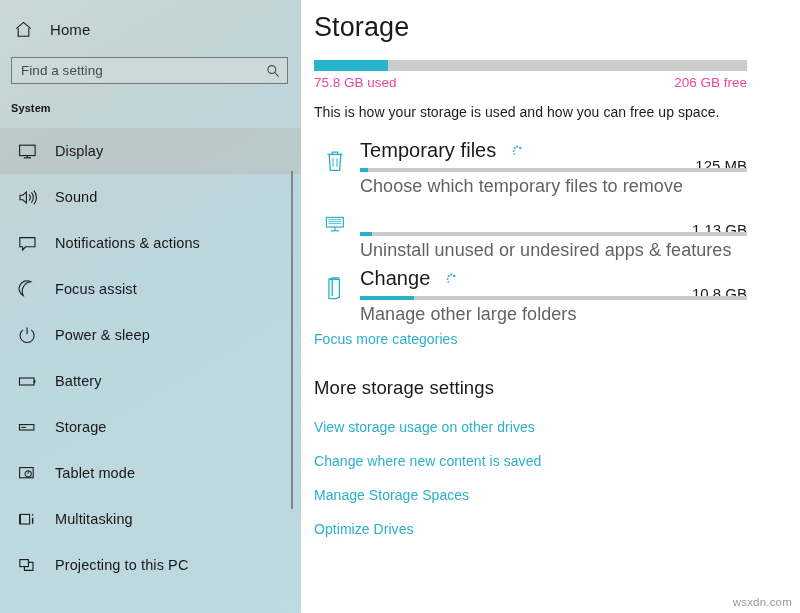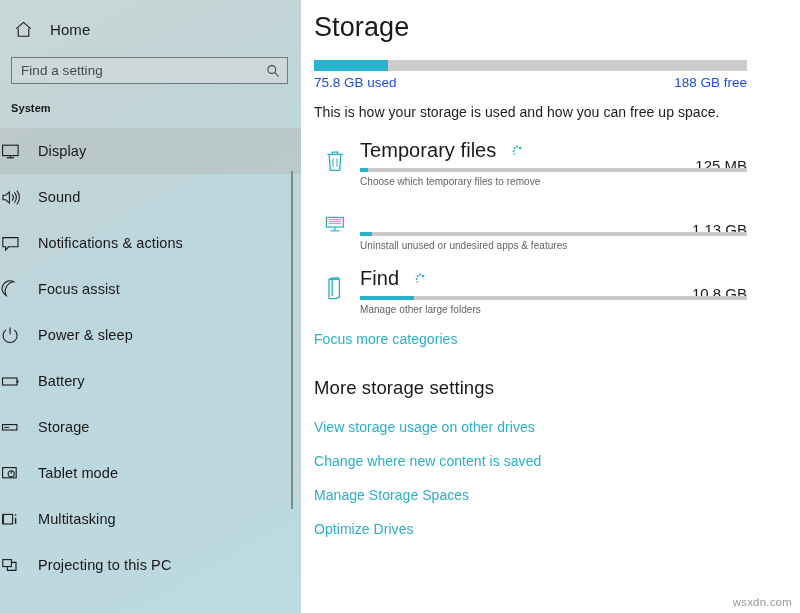--- a/index.html
+++ b/index.html
@@ -98,21 +98,21 @@
     letter-spacing: 0.1px;
   }
 
   .nav-list {
     margin-top: 14px;
   }
   .nav-item {
     display: flex;
     align-items: center;
     height: 46px;
-    padding-left: 1px;
+    padding-left: 18px;
     cursor: default;
     position: relative;
   }
   .nav-item.selected {
     background: rgba(185,196,196,0.72);
   }
   .nav-icon {
     width: 26px;
     height: 22px;
     display: flex;
@@ -178,21 +178,21 @@
     left: 0;
     top: 0;
     height: 11px;
     background: #28b4cd;
   }
   .drive-legend {
     display: flex;
     justify-content: space-between;
     margin-top: 4px;
     font-size: 13.5px;
-    color: #1d4ed8;
+    color: #ec4899;
   }
   .drive-desc {
     margin: 14px 0 0 13px;
     font-size: 14px;
     color: #1d1d1d;
     letter-spacing: 0.05px;
   }
 
   .cat-list {
     margin-top: 17px;
@@ -256,21 +256,21 @@
     position: absolute;
     left: 0;
     top: 0;
     height: 4px;
     background: #28b2ca;
   }
   .cat-sub {
     position: absolute;
     left: 46px;
     top: 39px;
-    font-size: 10px;
+    font-size: 18px;
     color: #636363;
     letter-spacing: 0.05px;
   }
 
   .link {
     display: inline-block;
     color: #2ab0c8;
     font-size: 14px;
     cursor: pointer;
     letter-spacing: 0.05px;
@@ -455,21 +455,21 @@
   <div class="main">
 
     <h1 class="page-title">Storage</h1>
 
     <div class="drive-block">
       <div class="drive-bar">
         <div class="drive-bar-fill" id="drive-fill" style="width: 17%;"></div>
       </div>
       <div class="drive-legend">
         <span>75.8 GB used</span>
-        <span>188 GB free</span>
+        <span>206 GB free</span>
       </div>
     </div>
 
     <div class="drive-desc">This is how your storage is used and how you can free up space.</div>
 
     <div class="cat-list">
 
       <div class="cat-row">
         <span class="cat-icon">
           <svg width="22" height="25" viewBox="0 0 22 25" fill="none" stroke="currentColor" stroke-width="1.3">
@@ -516,21 +516,21 @@
 
       <div class="cat-row">
         <span class="cat-icon">
           <svg width="22" height="26" viewBox="0 0 22 26" fill="none" stroke="currentColor" stroke-width="1.3">
             <path d="M5 3.4 H15.4 V21.2 L12.2 22.6 H5 Z"></path>
             <path d="M5 3.4 L8.2 2 H15.4"></path>
             <path d="M8.2 2 V20"></path>
           </svg>
         </span>
         <div class="cat-head">
-          <span class="cat-name">Find</span>
+          <span class="cat-name">Change</span>
           <span class="cat-spinner">
             <svg width="14" height="14" viewBox="0 0 14 14">
               <circle cx="11.2" cy="4.0" r="1.25" fill="currentColor"></circle>
               <circle cx="8.2" cy="2.6" r="1.15" fill="currentColor"></circle>
               <circle cx="5.6" cy="4.1" r="1.05" fill="currentColor"></circle>
               <circle cx="4.6" cy="7.0" r="0.95" fill="currentColor"></circle>
               <circle cx="5.3" cy="9.8" r="0.85" fill="currentColor"></circle>
             </svg>
           </span>
         </div>

